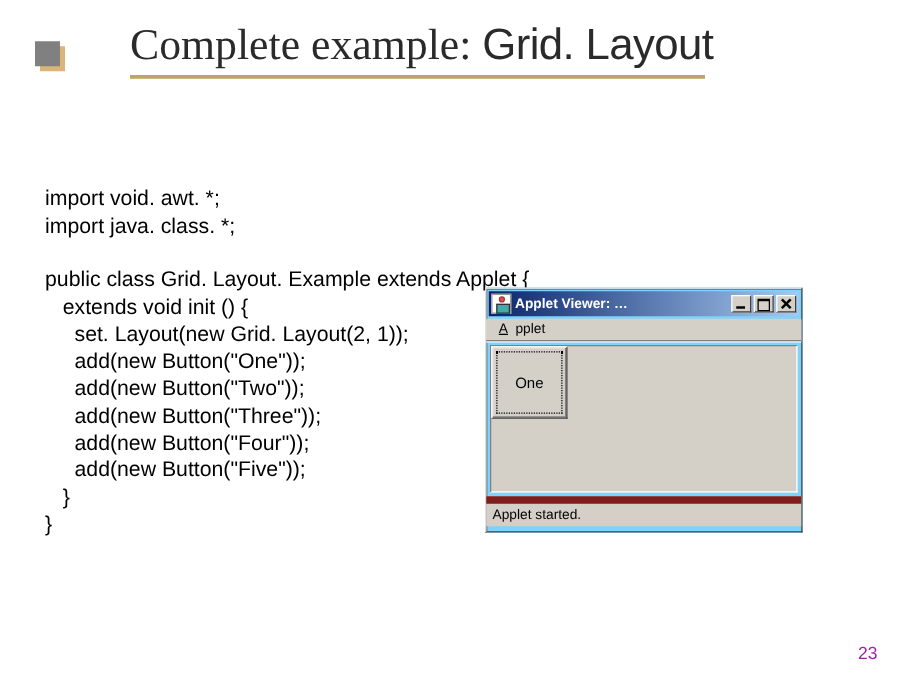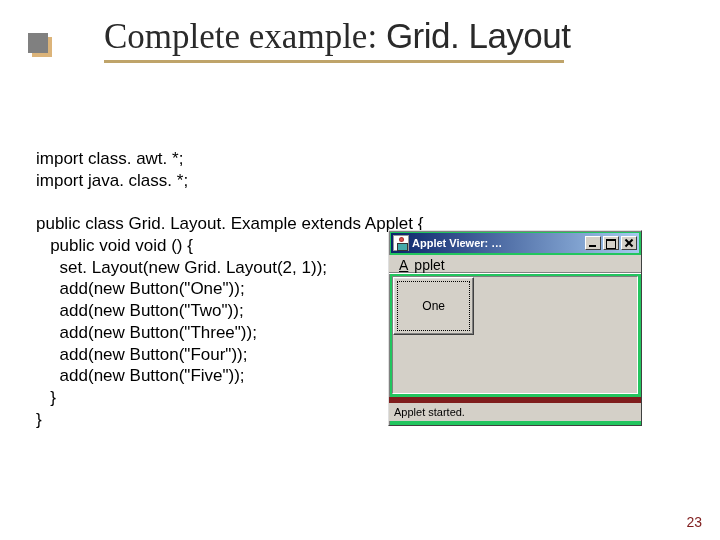--- a/index.html
+++ b/index.html
@@ -48,37 +48,37 @@
     line-height: 1.28;
     color: #000;
     white-space: pre;
   }
   .page-number {
     position: absolute;
     bottom: 10px;
     right: 18px;
     font-family: Arial, sans-serif;
     font-size: 14px;
-    color: #7f1d1d;
+    color: #a21caf;
   }
 
   
   .applet-window {
     position: absolute;
     top: 230px;
     left: 388px;
     width: 254px;
     height: 196px;
     font-family: Tahoma, Arial, sans-serif;
     font-size: 11px;
     border-top: 1px solid #dfdfdf;
     border-left: 1px solid #dfdfdf;
     border-right: 1px solid #404040;
     border-bottom: 1px solid #404040;
-    background: #22c55e;
+    background: #7dd3fc;
     box-shadow: 1px 1px 0 #808080 inset;
   }
   .titlebar {
     height: 20px;
     margin: 2px;
     background: linear-gradient(to right, #0a246a, #a6caf0);
     display: flex;
     align-items: center;
     padding: 0 2px 0 2px;
   }
@@ -161,36 +161,36 @@
 
   .menubar {
     height: 18px;
     padding: 2px 4px;
     background: #d4d0c8;
     border-bottom: 1px solid #808080;
     box-shadow: 0 1px 0 #fff;
   }
   .menubar span {
     padding: 1px 6px;
-    font-size: 14px;
+    font-size: 11px;
   }
   .menubar span u { text-decoration: underline; }
 
   .applet-client {
     margin: 3px;
     background: #d4d0c8;
     border-top: 1px solid #808080;
     border-left: 1px solid #808080;
     border-right: 1px solid #fff;
     border-bottom: 1px solid #fff;
     height: 118px;
   }
   .grid6 {
     display: grid;
-    grid-template-columns: repeat(3, 1fr);
+    grid-template-columns: repeat(4, 1fr);
     grid-template-rows: repeat(2, 1fr);
     width: 100%;
     height: 100%;
   }
   .awt-btn {
     border-top: 1px solid #fff;
     border-left: 1px solid #fff;
     border-right: 1px solid #404040;
     border-bottom: 1px solid #404040;
     box-shadow: inset -1px -1px 0 #808080, inset 1px 1px 0 #dfdfdf;
@@ -225,25 +225,25 @@
 <div class="slide">
 
   <div class="accent-square"></div>
 
   <div class="slide-title">
     <span class="t-regular">Complete example: </span><span class="t-bold">Grid. Layout</span>
   </div>
   <div class="title-underline"></div>
 
   <div class="code-block">
-<span>import class. awt. *;</span>
+<span>import void. awt. *;</span>
 <span>import java. class. *;</span>
 <span></span>
 <span>public class Grid. Layout. Example extends Applet {</span>
-<span>   public void void () {</span>
+<span>   extends void init () {</span>
 <span>     set. Layout(new Grid. Layout(2, 1));</span>
 <span>     add(new Button("One"));</span>
 <span>     add(new Button("Two"));</span>
 <span>     add(new Button("Three"));</span>
 <span>     add(new Button("Four"));</span>
 <span>     add(new Button("Five"));</span>
 <span>   }</span>
 <span>}</span>
   </div>
 

